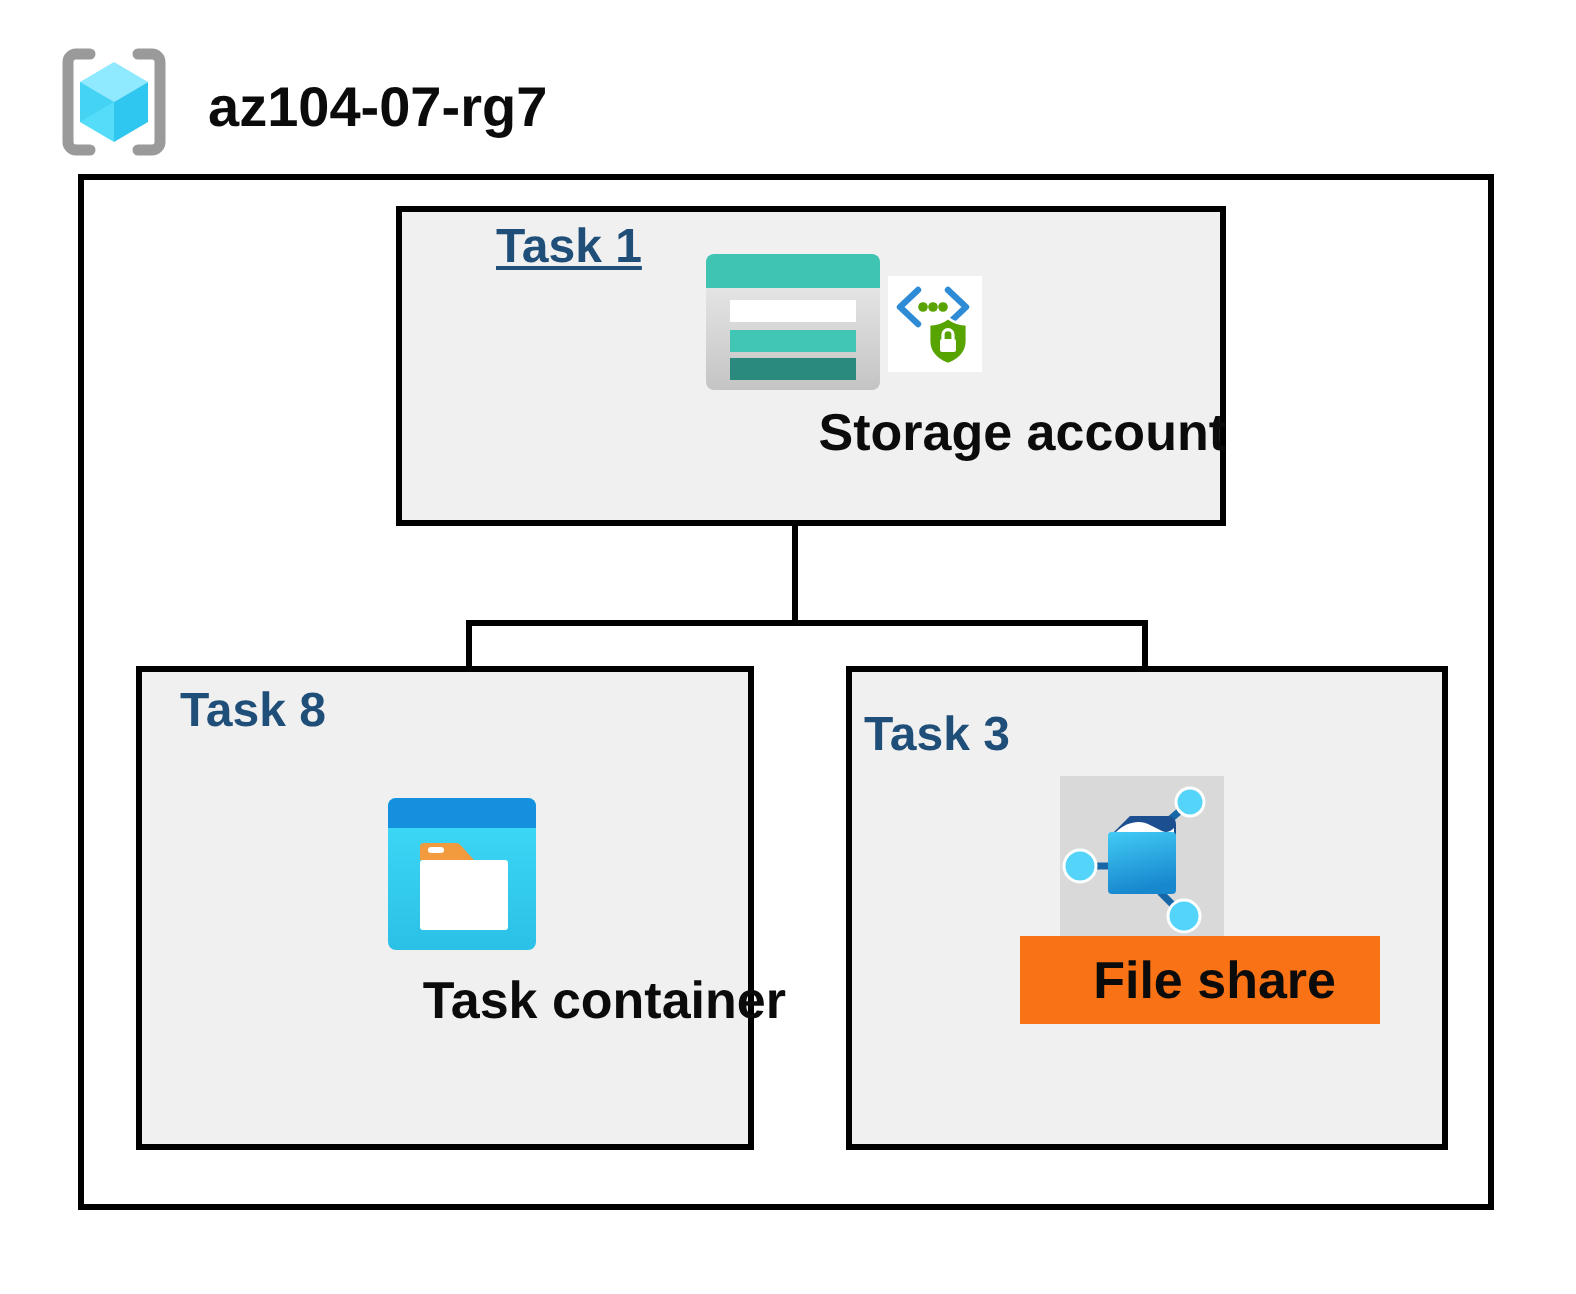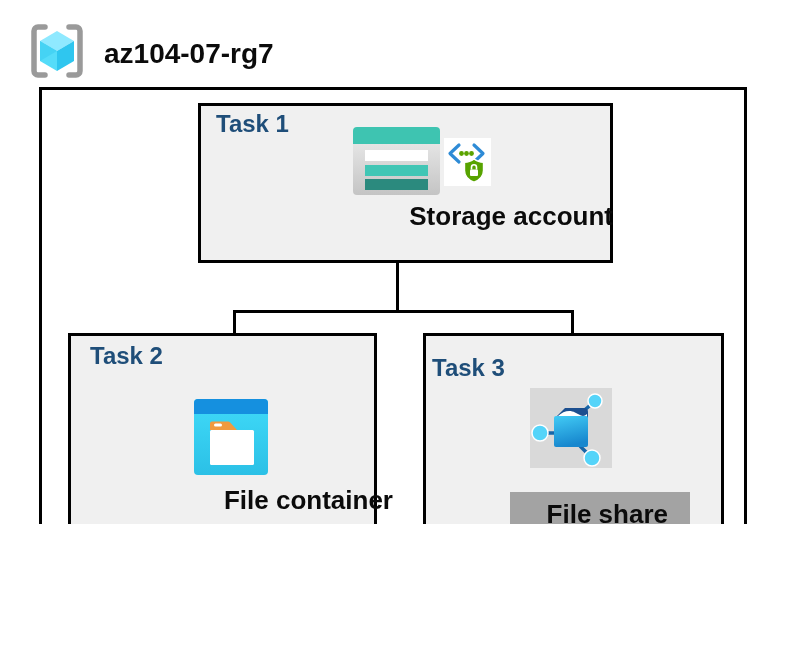--- a/index.html
+++ b/index.html
@@ -1,47 +1,47 @@
 <!DOCTYPE html>
 <html><head>
 <meta charset="utf-8">
 <style>
   html,body{margin:0;padding:0;background:#ffffff;}
   .canvas{
-    position:relative;width:788px;height:524px;background:#ffffff;
+    position:relative;width:788px;height:647px;background:#ffffff;
     font-family:"Liberation Sans",sans-serif;overflow:hidden;
   }
   .abs{position:absolute;}
   
   .rg-title{left:104px;top:40px;font-size:28px;font-weight:bold;color:#0b0b0b;line-height:1;}
   
   .outer-box{left:39px;top:87px;width:708px;height:518px;border:3px solid #000;background:#ffffff;box-sizing:border-box;}
   .task-box{background:#F0F0F0;border:3px solid #000;box-sizing:border-box;}
   .task1{left:198px;top:103px;width:415px;height:160px;}
   .task2{left:68px;top:333px;width:309px;height:242px;}
   .task3{left:423px;top:333px;width:301px;height:242px;}
   .task-label{font-size:24px;font-weight:bold;color:#1F4E79;line-height:1;}
-  .t1l{left:216px;top:112px;}
+  .t1l{left:248px;top:112px;text-decoration:underline;}
   .t2l{left:90px;top:344px;}
   .t3l{left:432px;top:344px;margin-top:12px;}
   .item-label{font-size:26px;font-weight:bold;color:#0b0b0b;line-height:1;text-align:right;}
   .storage-label{left:198px;top:203px;width:415px;}
   .blob-label{left:68px;top:487px;width:325px;}
   
   .line{background:#000;}
   .conn-v-storage{left:396px;top:232px;width:3px;height:81px;}
   .conn-h{left:233px;top:310px;width:341px;height:3px;}
   .conn-v-blob{left:233px;top:310px;width:3px;height:90px;}
   .conn-v-file{left:571px;top:310px;width:3px;height:80px;}
   
   .storage-icon{left:353px;top:127px;width:87px;height:68px;}
   .secure-icon{left:444px;top:138px;width:47px;height:48px;background:#ffffff;}
   .blob-icon{left:194px;top:399px;width:74px;height:76px;}
   .fs-icon-box{left:530px;top:388px;width:82px;height:80px;background:#D9D9D9;}
-  .fs-label-box{left:510px;top:468px;width:180px;height:44px;background:#a3a3a3;margin-top:24px;}
+  .fs-label-box{left:510px;top:468px;width:180px;height:44px;background:#f97316;}
   .fs-label-box .item-label{position:static;line-height:44px;padding-right:22px;}
   .rg-icon{left:28px;top:22px;width:58px;height:58px;}
   svg{display:block;}
 </style>
 </head>
 <body>
 
 <div class="canvas">
 
   <div class="abs rg-icon">
@@ -89,37 +89,37 @@
       <circle cx="22.5" cy="15.5" r="2.4" fill="#5BA300"></circle>
       <circle cx="27.5" cy="15.5" r="2.4" fill="#5BA300"></circle>
       <path d="M30,21 c2.8,2.2 6.4,3.2 9.5,3.2 v8.3 c0,5.8 -4.2,9.6 -9.5,11.7 c-5.3,-2.1 -9.5,-5.9 -9.5,-11.7 v-8.3 c3.1,0 6.7,-1 9.5,-3.2 Z" fill="#57A300" stroke="#ffffff" stroke-width="1.4"></path>
       <rect x="26" y="31.5" width="8" height="6.5" rx="1" fill="#ffffff"></rect>
       <path d="M27.5,31.5 v-2.2 a2.5,2.5 0 0 1 5,0 v2.2" stroke="#ffffff" stroke-width="1.6" fill="none"></path>
     </svg>
   </div>
   <div class="abs item-label storage-label">Storage account</div>
 
   <div class="abs task-box task2"></div>
-  <div class="abs task-label t2l">Task 2</div>
+  <div class="abs task-label t2l">Task 8</div>
   <div class="abs blob-icon">
     <svg viewBox="0 0 74 76" width="74" height="76">
       <defs>
         <linearGradient id="bc" x1="0" y1="0" x2="0" y2="1">
           <stop offset="0" stop-color="#40DBF9"></stop>
             <stop offset="1" stop-color="#2BC0E6"></stop>
         </linearGradient>
       </defs>
       <rect width="74" height="76" rx="4" fill="url(#bc)"></rect>
       <path d="M4,0 h66 a4,4 0 0 1 4,4 v11 H0 V4 a4,4 0 0 1 4,-4 Z" fill="#1590DF"></path>
       <path d="M16,31 v-6.5 a2,2 0 0 1 2,-2 h16 a3,3 0 0 1 2.2,1 l6.8,7.5 Z" fill="#F19A3E"></path>
       <rect x="20" y="24.5" width="8" height="3" rx="1.5" fill="#ffffff"></rect>
       <rect x="16" y="31" width="44" height="35" rx="1.5" fill="#ffffff"></rect>
     </svg>
   </div>
-  <div class="abs item-label blob-label">File container</div>
+  <div class="abs item-label blob-label">Task container</div>
 
   <div class="abs task-box task3"></div>
   <div class="abs task-label t3l">Task 3</div>
   <div class="abs fs-icon-box">
     <svg viewBox="0 0 82 80" width="82" height="80">
       <defs>
         <linearGradient id="fs" x1="0" y1="0" x2="0.25" y2="1">
           <stop offset="0" stop-color="#42CBF5"></stop>
             <stop offset="1" stop-color="#1787CE"></stop>
         </linearGradient>

